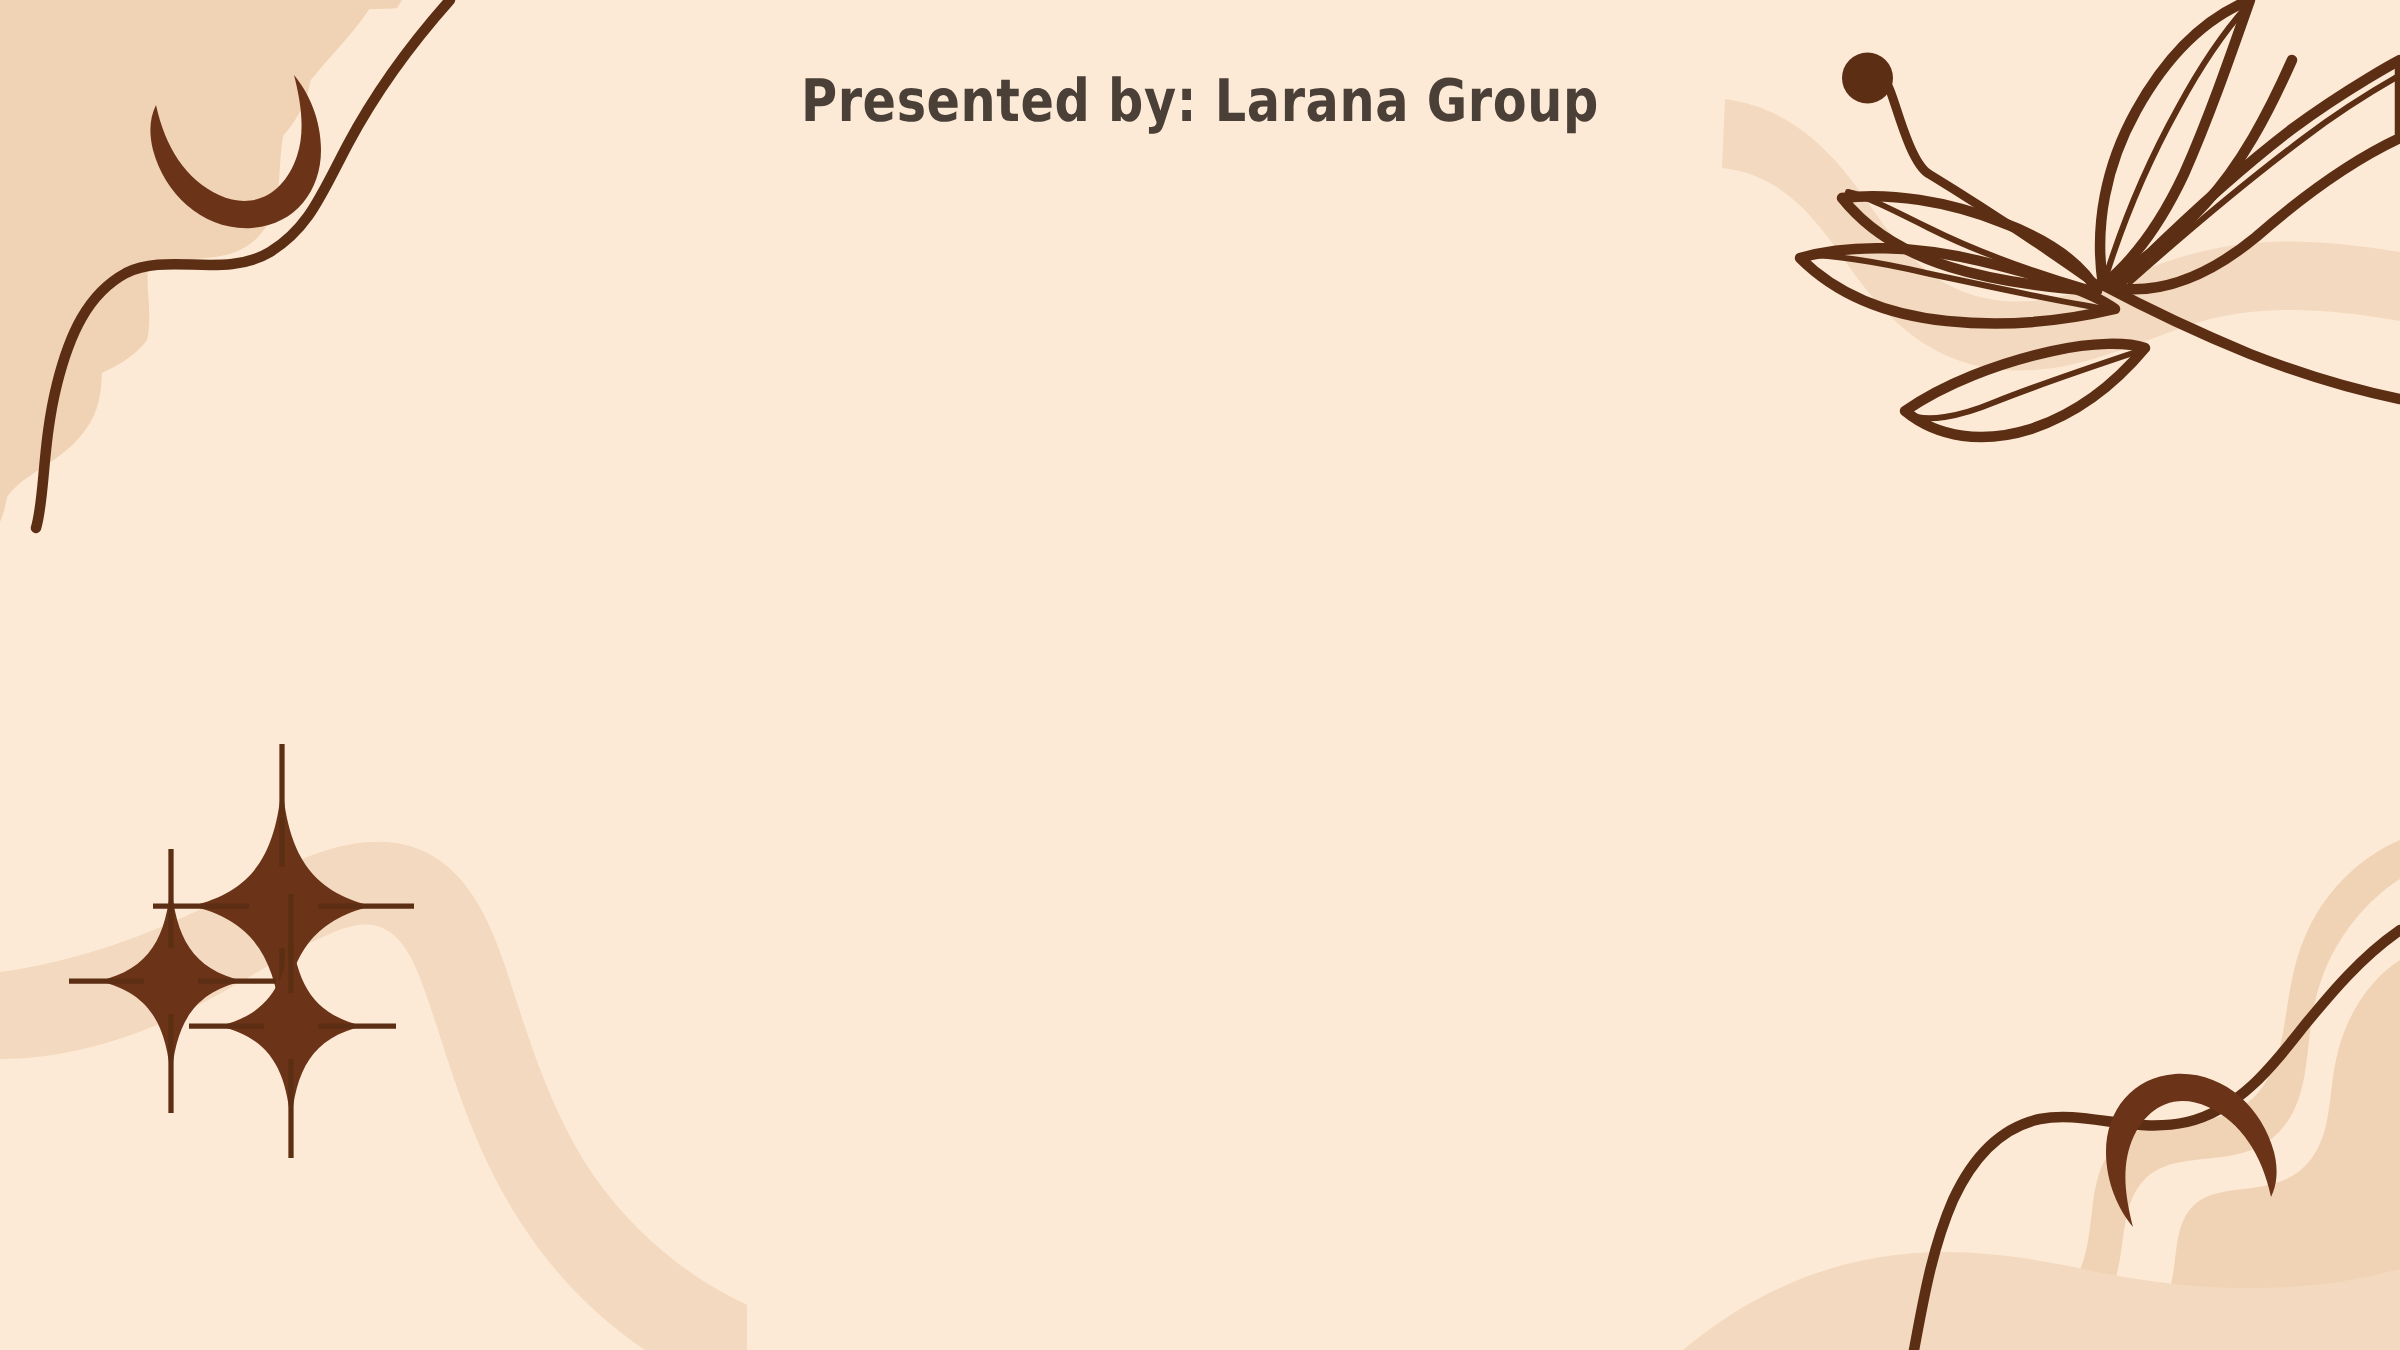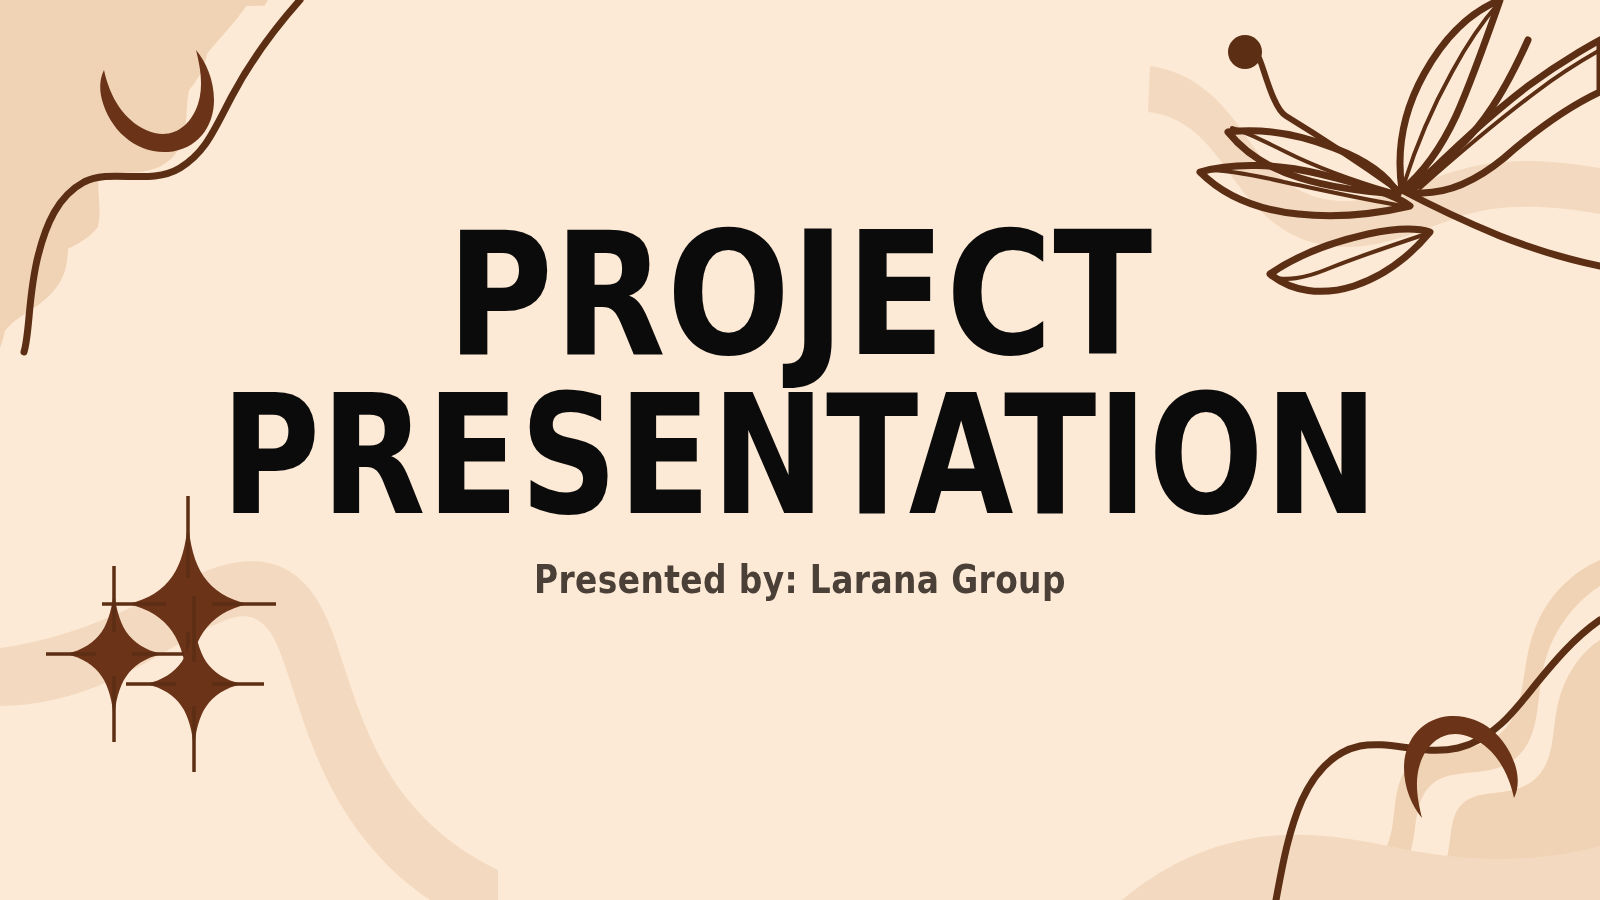--- a/index.html
+++ b/index.html
@@ -306,20 +306,16 @@
              C1448,727 1428,740 1420,764
              C1414,782 1418,802 1422,818
              C1412,806 1404,788 1404,768
              C1404,740 1422,718 1450,716
              C1482,714 1508,738 1516,768
              C1519,780 1518,790 1514,798 Z"></path>
 
   </svg>
 
   <div id="content">
-    <div class="title-block">
-      <span class="title-line" id="title-line-1">PROJECT</span>
-      <span class="title-line" id="title-line-2">PRESENTATION</span>
-    </div>
     <span class="subtitle">Presented by: Larana Group</span>
   </div>
 
 </div>
 
 </body></html>

